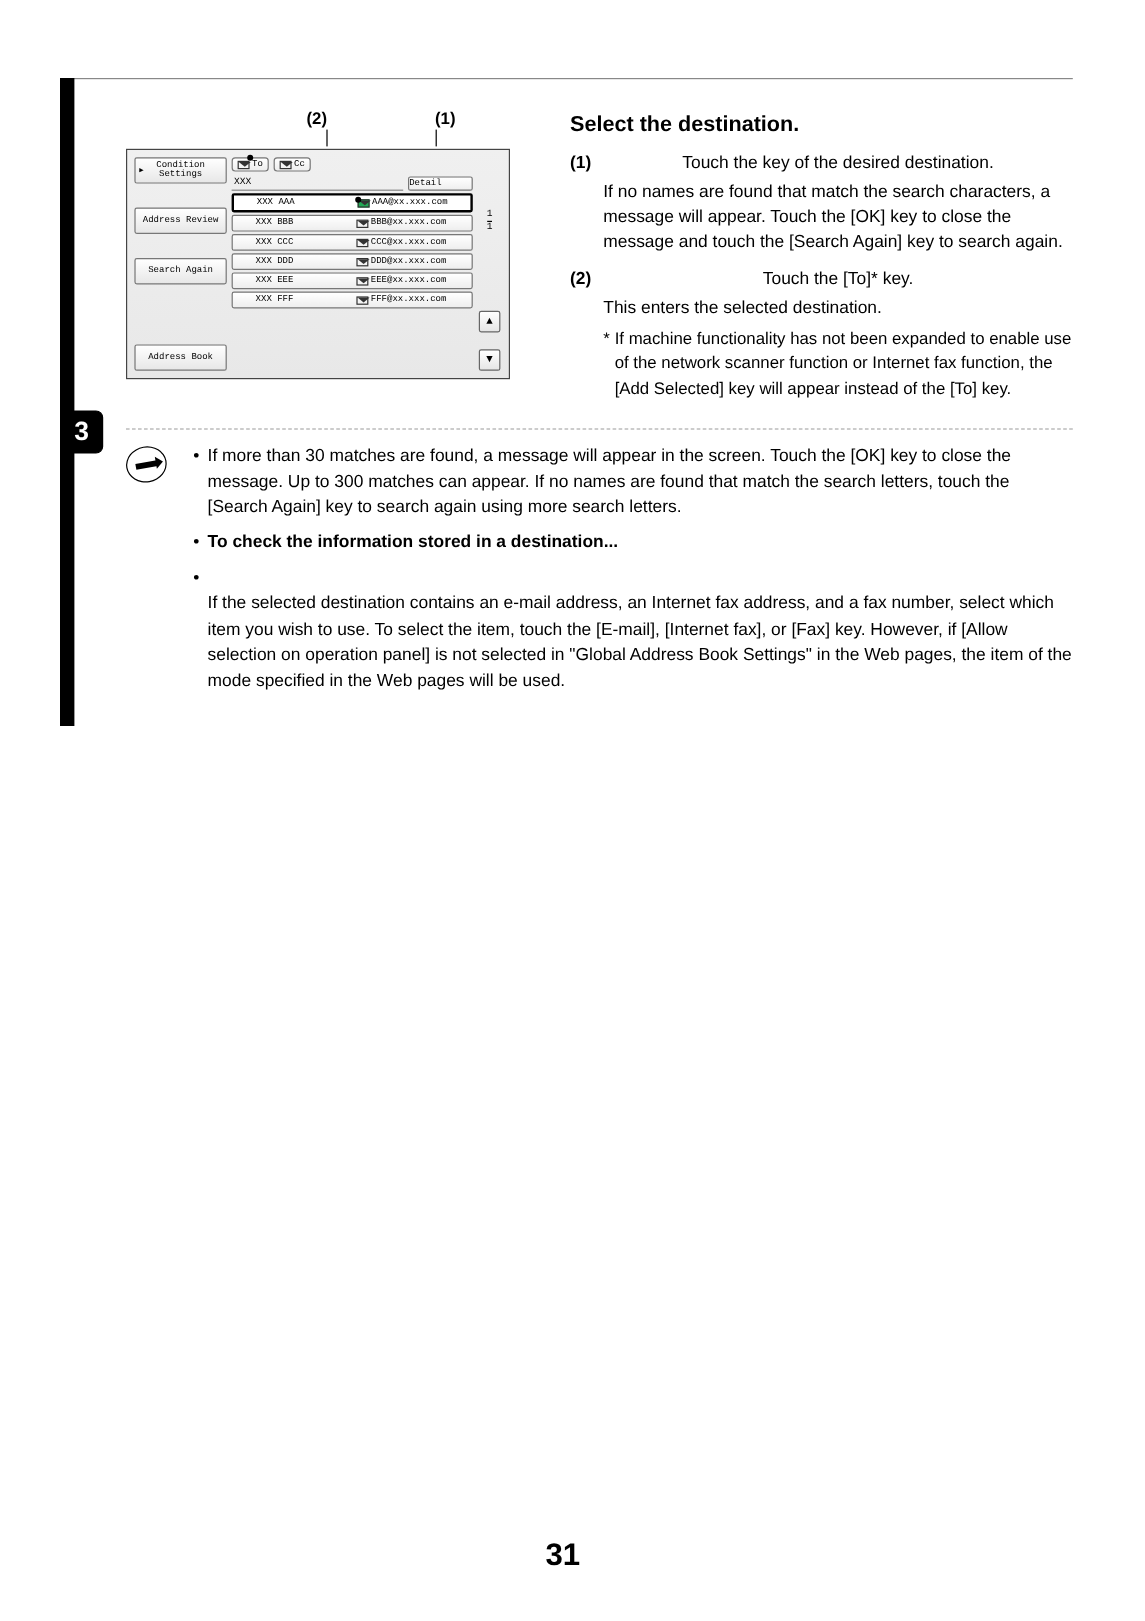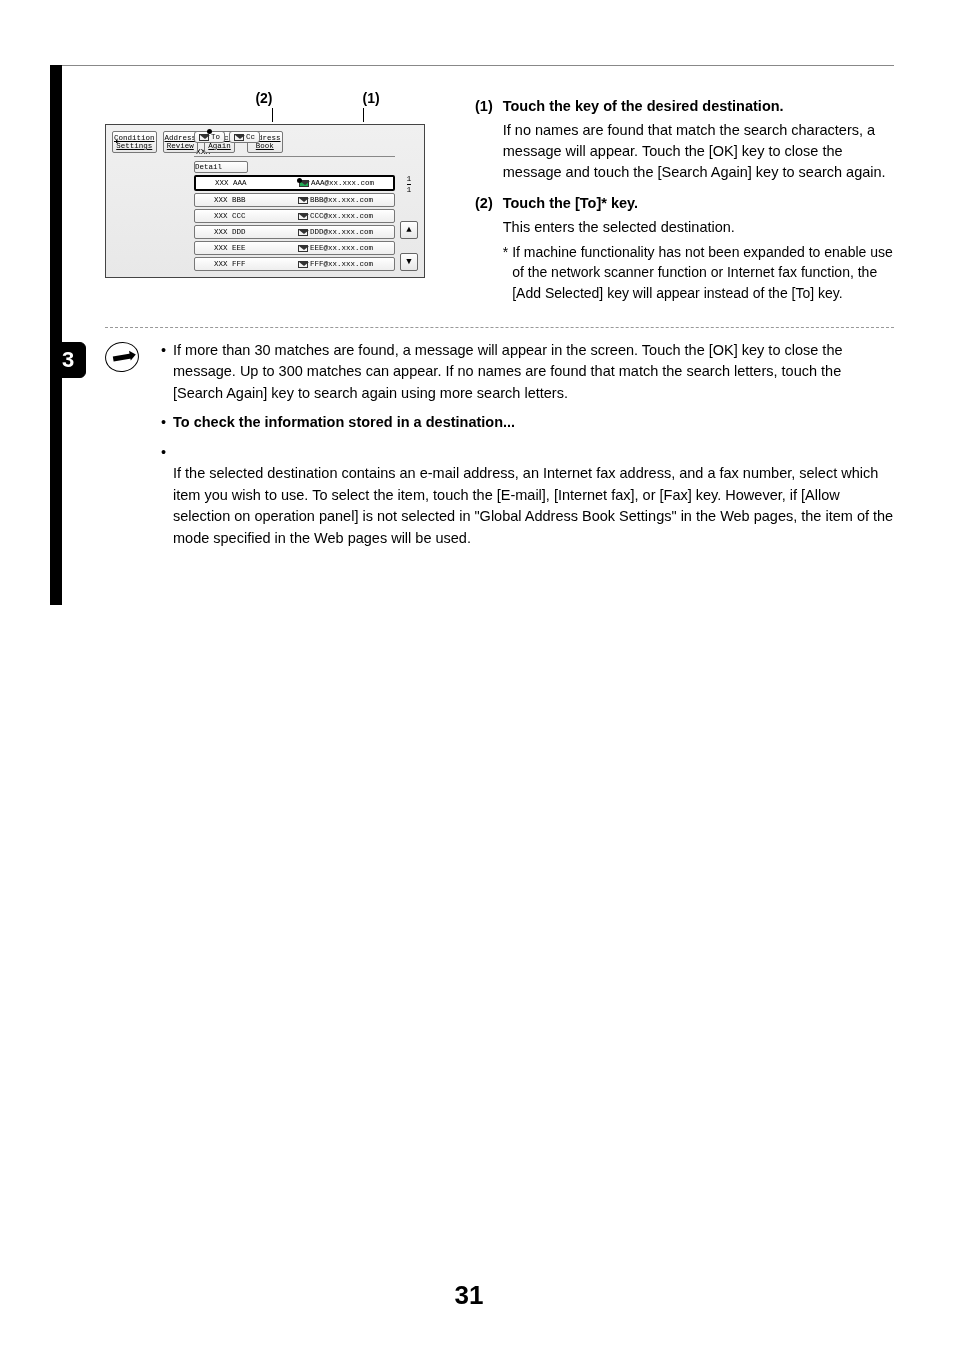--- a/index.html
+++ b/index.html
@@ -64,23 +64,22 @@
       width: 320px;
       padding: 6px;
       font-size: 8px;
       font-family: "Courier New", monospace;
       display:flex;
       gap:4px;
     }
     .nav-buttons {
       width: 78px;
       display:flex;
-      flex-direction:row;
-      gap:6px;
-      text-decoration:underline;
+      flex-direction:column;
+      gap:20px;
     }
     .nav-btn{
       border:1px solid #777;
       background:linear-gradient(#fff,#e7e7e7);
       height:22px;
       border-radius:2px;
       display:flex;
       align-items:center;
       justify-content:center;
       text-align:center;
@@ -97,21 +96,21 @@
     }
     .main-pane{ flex:1; display:flex; gap:4px;}
     .list-area{flex:1;}
     .top-tabs{display:flex;gap:4px;margin-bottom:4px;align-items:flex-start;position:relative;}
     .tab-btn{
       border:1px solid #777;border-radius:3px;
       padding:1px 4px;display:flex;align-items:center;gap:2px;
       background:linear-gradient(#fff,#eee);
       font-size:7.5px;
     }
-    .search-row{display:flex;gap:4px;margin-bottom:2px;flex-direction:column;}
+    .search-row{display:flex;gap:4px;margin-bottom:2px;}
     .search-txt{flex:1;border-bottom:1px solid #888;padding-left:2px;}
     .detail-btn{width:54px;border:1px solid #777;border-radius:2px;text-align:left;font-size:7.5px;padding:1px 0;background:linear-gradient(#fff,#eee);}
     .result-row{
       border:1px solid #777;border-radius:2px;margin-top:2px;
       display:flex;padding:2px 19px;background:linear-gradient(#fff,#eee);
       font-size:7.5px;align-items:center;gap:4px;
     }
     .result-row.sel{background:#fff;border:2px solid #000;}
     .result-name{width:80px;}
     .result-email{flex:1;display:flex;align-items:center;gap:2px;}
@@ -121,21 +120,21 @@
     .scroll-col{width:20px;display:flex;flex-direction:column;justify-content:space-between;align-items:center;}
     .page-frac{text-align:center;font-size:8px;line-height:1;}
     .page-frac hr{margin:1px 0;border:none;border-top:1px solid #000;}
     .sbtn{width:18px;height:18px;border:1px solid #666;border-radius:2px;background:linear-gradient(#fff,#e6e6e6);display:flex;align-items:center;justify-content:center;font-size:9px;}
     
 
     .right-col h2{font-size:18px;font-weight:bold;margin-bottom:10px;}
     .sub{display:flex;gap:10px;margin-top:6px;}
     .sub-num{font-weight:bold;font-size:14.5px;white-space:nowrap;}
     .sub-body{flex:1;}
-    .sub-body .subtitle{font-weight:bold;margin-bottom:3px;}
+    .sub-body .subtitle{font-weight:normal;margin-bottom:3px;text-align:center;}
     .sub-body p{margin-bottom:4px;}
     .footnote{display:flex;gap:4px;font-size:14px;}
     .footnote .ast{}
 
     .step-bubble{
       position:absolute;
       left:50px;
       top:342px;
       width:36px;height:36px;
       border:1px solid #000;border-radius:6px;
@@ -283,20 +282,21 @@
             <div style="flex:1;"></div>
             <div class="sbtn">▲</div>
             <div style="height:14px;"></div>
             <div class="sbtn">▼</div>
           </div>
         </div>
       </div>
     </div>
 
     <div class="right-col">
+      <h2>Select the destination.</h2>
 
       <div class="sub">
         <div class="sub-num">(1)</div>
         <div class="sub-body">
           <div class="subtitle">Touch the key of the desired destination.</div>
           <p>If no names are found that match the search characters, a message will appear. Touch the [OK] key to close the message and touch the [Search Again] key to search again.</p>
         </div>
       </div>
 
       <div class="sub">

